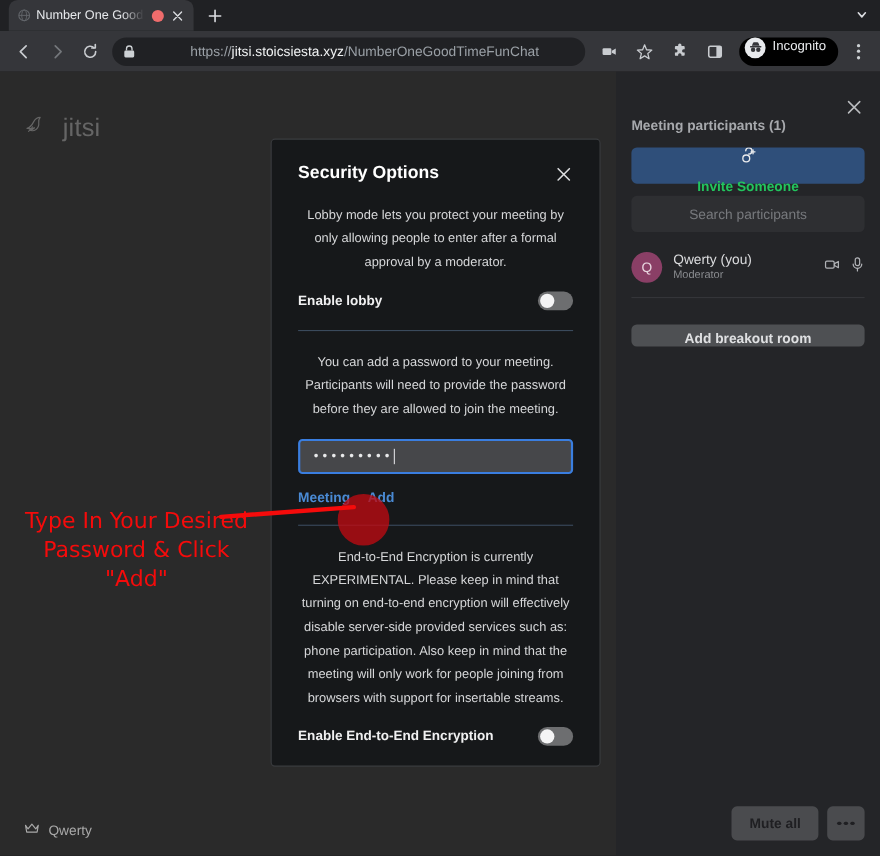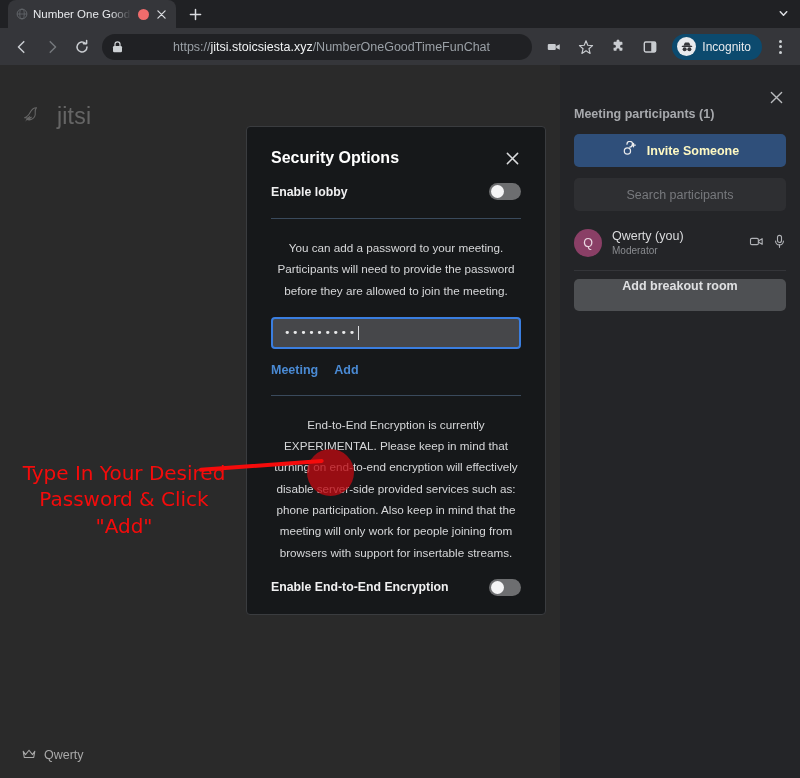--- a/index.html
+++ b/index.html
@@ -69,22 +69,22 @@
     display: flex; align-items: center; padding: 0 10px; gap: 8px;
     overflow: hidden;
   }
   .omni-lock { flex: 0 0 12px; color: #cdd1d4; display:flex; align-items:center; }
   .omni-url { font-size: 12.5px; white-space: nowrap; overflow: hidden; }
   .omni-url .scheme { color: #9aa0a6; padding-left: 41px; }
   .omni-url .host { color: #f1f3f4; }
   .omni-url .path { color: #9aa0a6; }
   .tb-right { display: flex; align-items: center; gap: 4px; }
   .incognito-pill {
-    height: 26px; border-radius: 13px; background: #0c4a6e;
-    display: flex; align-items: center; gap: 6px; padding: 0 11px 0 5px;
+    height: 26px; border-radius: 13px; background: #000000;
+    display: flex; gap: 6px; padding: 0 11px 0 5px;
     margin-left: 4px;
   }
   .incog-icon {
     width: 19px; height: 19px; border-radius: 50%; background: #e8eaed;
     display: flex; align-items: center; justify-content: center;
   }
   .incog-label { font-size: 12px; color: #e8eaed; }
   .menu-dots {
     width: 24px; height: 26px; display: flex; flex-direction: column;
     align-items: center; justify-content: center; gap: 2.5px; margin-left: 2px;
@@ -117,44 +117,44 @@
     position: absolute; right: 14px; top: 22px;
     width: 20px; height: 20px; color: #b9bbbe;
     display: flex; align-items: center; justify-content: center; font-size: 15px;
   }
   .panel-title {
     margin-top: 42px; font-size: 12.5px; color: #a7a9ad; font-weight: bold;
   }
   .invite-btn {
     margin-top: 13px; height: 33px; border-radius: 5px;
     background: #2f4f7a; display: flex; align-items: center;
-    justify-content: center; gap: 9px; color: #fef9c3;
-    font-size: 12.5px; font-weight: bold;
+    gap: 9px; color: #22c55e;
+    font-size: 12.5px; font-weight: bold; flex-direction: column;
   }
   .search-box {
     margin-top: 11px; height: 33px; border-radius: 5px;
     background: #2e2f32; display: flex; align-items: center;
     justify-content: center; font-size: 12.5px; color: #77797d; text-align: center;
   }
   .participant-row {
     margin-top: 12px; height: 40px; display: flex; align-items: center; gap: 10px;
   }
   .avatar {
     width: 28px; height: 28px; border-radius: 50%;
     background: #8a3f66; color: #e9d6e0; font-size: 12.5px;
     display: flex; align-items: center; justify-content: center; flex: 0 0 28px;
   }
   .p-names { flex: 1 1 auto; min-width: 0; }
   .p-name { font-size: 12.5px; color: #dbdcde; line-height: 1.25; }
   .p-role { font-size: 10px; color: #8a8c90; line-height: 1.3; }
   .p-icons { display: flex; align-items: center; gap: 9px; color: #b0b2b6; }
   .panel-div { height: 1px; background: #343539; margin-top: 7px; }
   .breakout-btn {
-    margin-top: 8px; height: 32px; border-radius: 5px;
-    background: #4e5053; display: flex; align-items: flex-start;
+    margin-top: 24px; height: 20px; border-radius: 5px;
+    background: #4e5053; display: flex; align-items: flex-end;
     justify-content: center; font-size: 12.5px; color: #dfe0e2; font-weight: bold;
   }
   .panel-footer {
     position: absolute; right: 14px; bottom: 14px;
     display: flex; align-items: center; gap: 8px;
   }
   .mute-all {
     height: 31px; padding: 0 16px; border-radius: 5px; background: #4a4b4e;
     display: flex; align-items: center; justify-content: center;
     font-size: 12.5px; color: #1f1f22; font-weight: bold;
@@ -405,32 +405,43 @@
           </span>
         </span>
       </div>
 
       <div class="panel-div"></div>
 
       <div class="breakout-btn">
         <span>Add breakout room</span>
       </div>
 
+      <div class="panel-footer">
+        <div class="mute-all">
+          <span>Mute all</span>
+        </div>
+        <div class="more-btn">
+            <i></i>
+            <i></i>
+            <i></i>
+          </div>
+      </div>
     </div>
 
     <div class="dialog">
       <div class="dlg-head">
         <span class="dlg-title">Security Options</span>
         <span class="dlg-close">
           <svg width="13" height="13" viewBox="0 0 14 14">
               <path d="M1.5 1.5 L12.5 12.5 M12.5 1.5 L1.5 12.5" stroke="#dadbdd" stroke-width="1.6" stroke-linecap="round"></path>
             </svg>
         </span>
       </div>
 
+      <div class="dlg-p">Lobby mode lets you protect your meeting by only allowing people to enter after a formal approval by a moderator.</div>
 
       <div class="dlg-row">
         <span class="lbl">Enable lobby</span>
         <span class="toggle">
             <span class="knob"></span>
           </span>
       </div>
 
       <div class="dlg-sep"></div>
 

